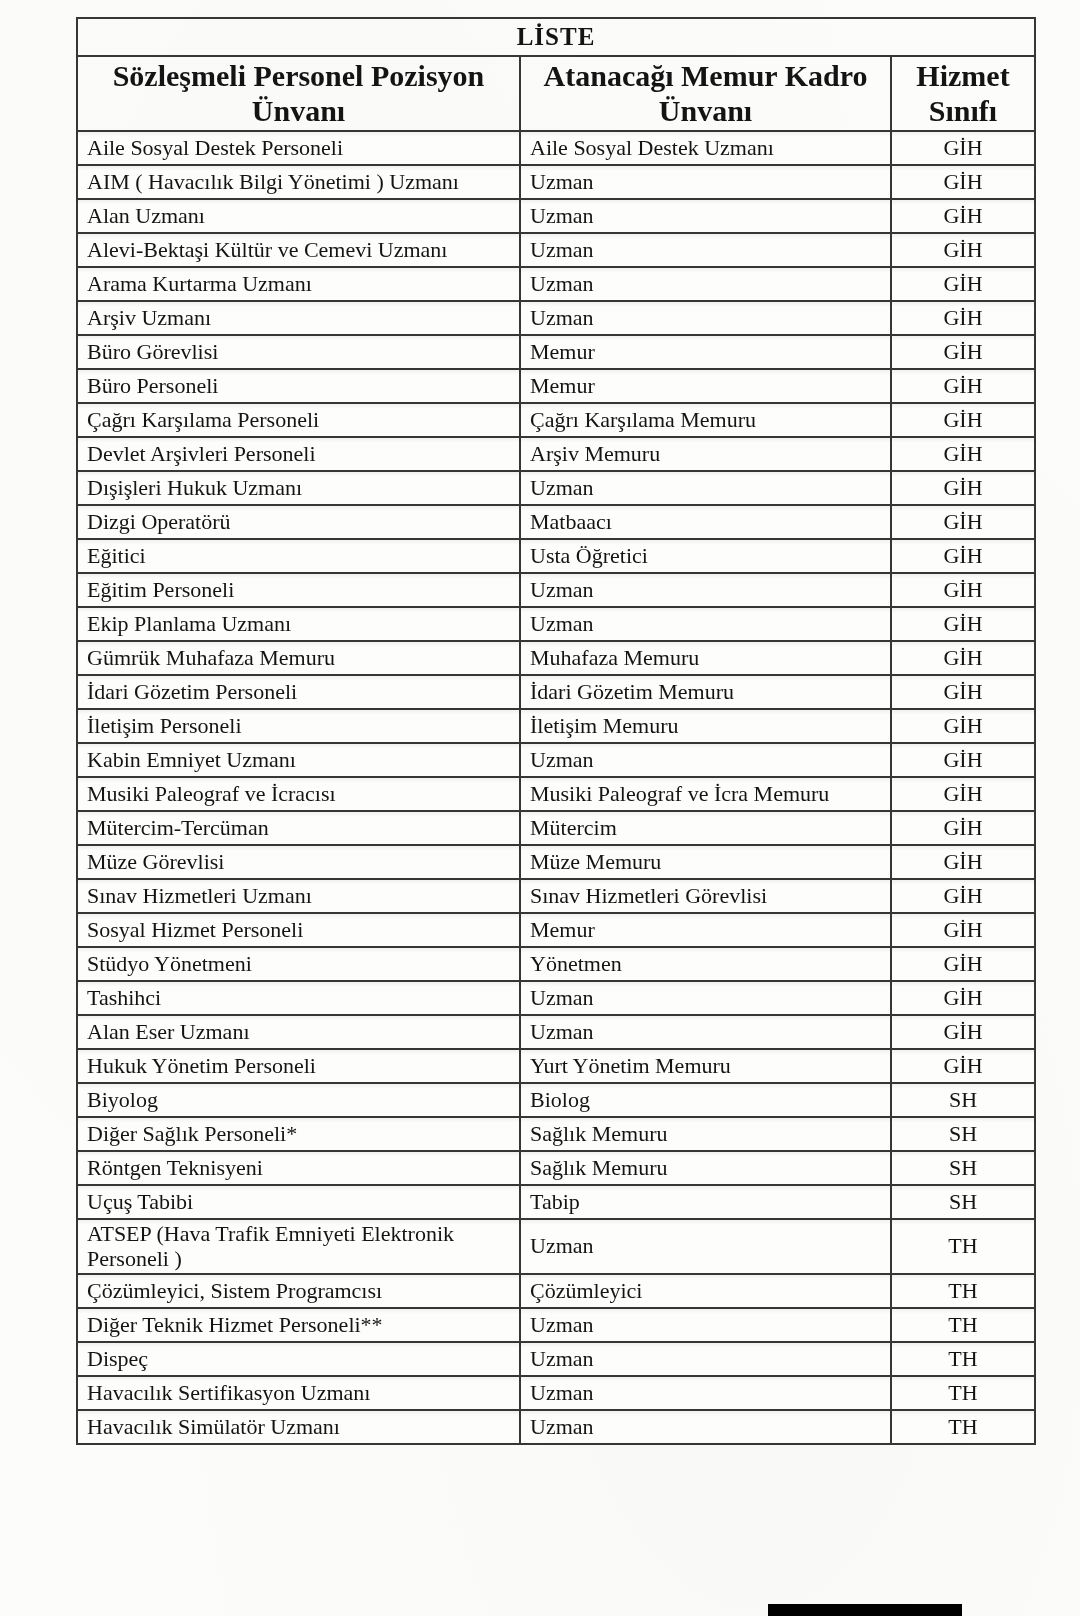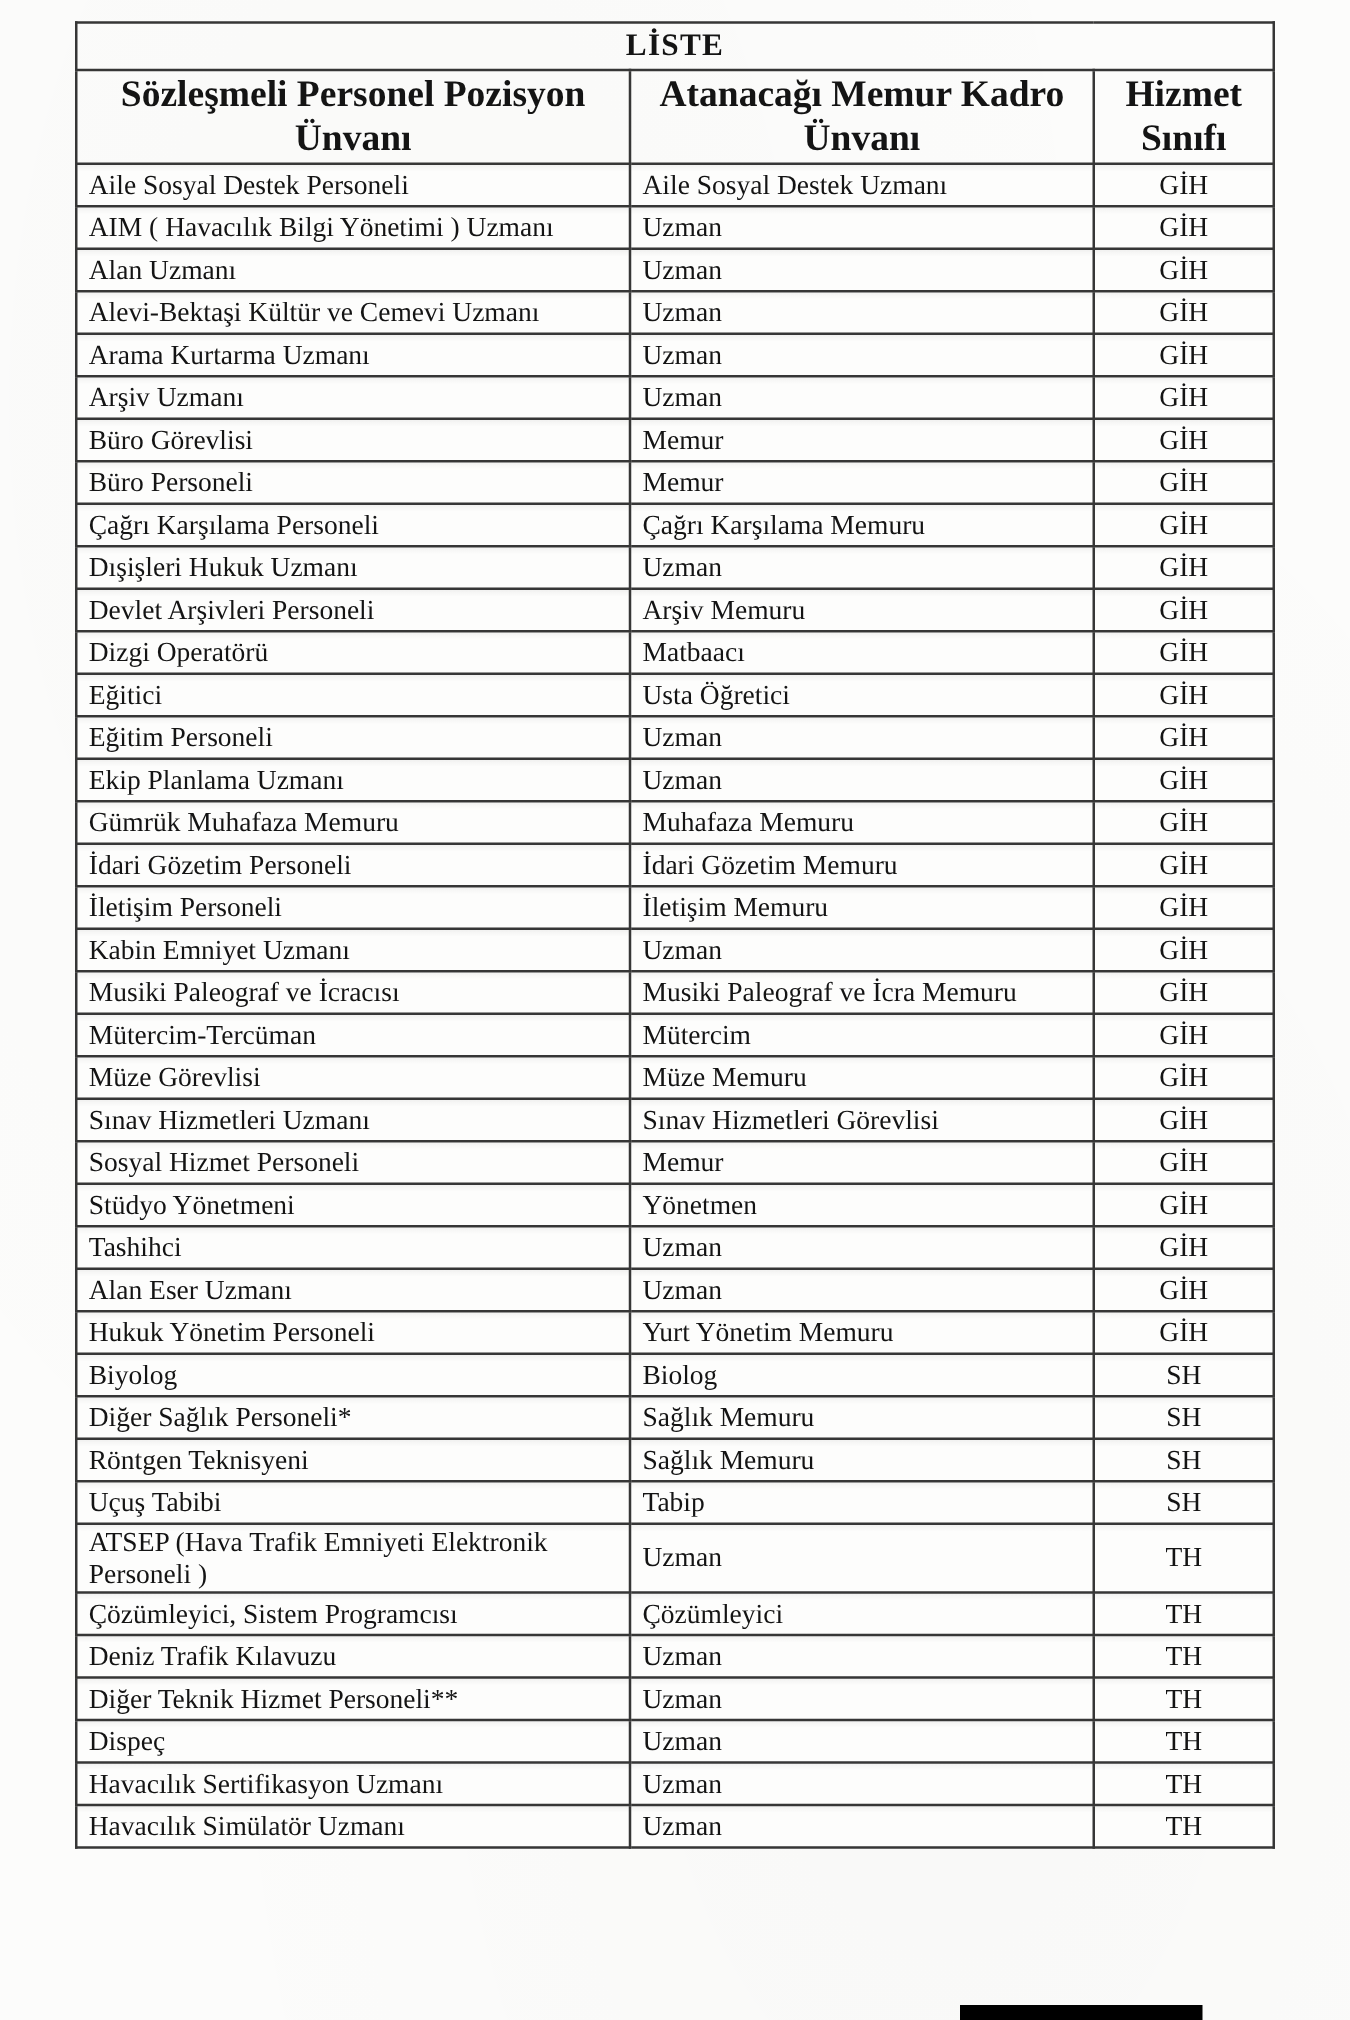--- a/index.html
+++ b/index.html
@@ -18,21 +18,21 @@
   .scan-page {
     position: absolute;
     inset: 0;
     background:
       radial-gradient(ellipse at 30% 20%, rgba(0,0,0,0.012), transparent 60%),
       radial-gradient(ellipse at 70% 80%, rgba(0,0,0,0.015), transparent 60%),
       #fcfcfb;
   }
   .table-wrap {
     position: absolute;
-    left: 60px;
+    left: 76px;
     top: 17px;
     width: 958px;
   }
   table.liste {
     border-collapse: collapse;
     width: 100%;
     table-layout: fixed;
   }
   table.liste col.c1 { width: 443px; }
   table.liste col.c2 { width: 371px; }
@@ -150,27 +150,27 @@
             <td>Büro Personeli</td>
             <td>Memur</td>
             <td>GİH</td>
           </tr>
           <tr>
             <td>Çağrı Karşılama Personeli</td>
             <td>Çağrı Karşılama Memuru</td>
             <td>GİH</td>
           </tr>
           <tr>
-            <td>Dışişleri Hukuk Uzmanı</td>
-            <td>Uzman</td>
-            <td>GİH</td>
-          </tr>
-          <tr>
             <td>Devlet Arşivleri Personeli</td>
             <td>Arşiv Memuru</td>
+            <td>GİH</td>
+          </tr>
+          <tr>
+            <td>Dışişleri Hukuk Uzmanı</td>
+            <td>Uzman</td>
             <td>GİH</td>
           </tr>
           <tr>
             <td>Dizgi Operatörü</td>
             <td>Matbaacı</td>
             <td>GİH</td>
           </tr>
           <tr>
             <td>Eğitici</td>
             <td>Usta Öğretici</td>
@@ -275,25 +275,20 @@
             <td>ATSEP (Hava Trafik Emniyeti Elektronik Personeli )</td>
             <td>Uzman</td>
             <td>TH</td>
           </tr>
           <tr>
             <td>Çözümleyici, Sistem Programcısı</td>
             <td>Çözümleyici</td>
             <td>TH</td>
           </tr>
           <tr>
-            <td>Deniz Trafik Kılavuzu</td>
-            <td>Uzman</td>
-            <td>TH</td>
-          </tr>
-          <tr>
             <td>Diğer Teknik Hizmet Personeli**</td>
             <td>Uzman</td>
             <td>TH</td>
           </tr>
           <tr>
             <td>Dispeç</td>
             <td>Uzman</td>
             <td>TH</td>
           </tr>
           <tr>

